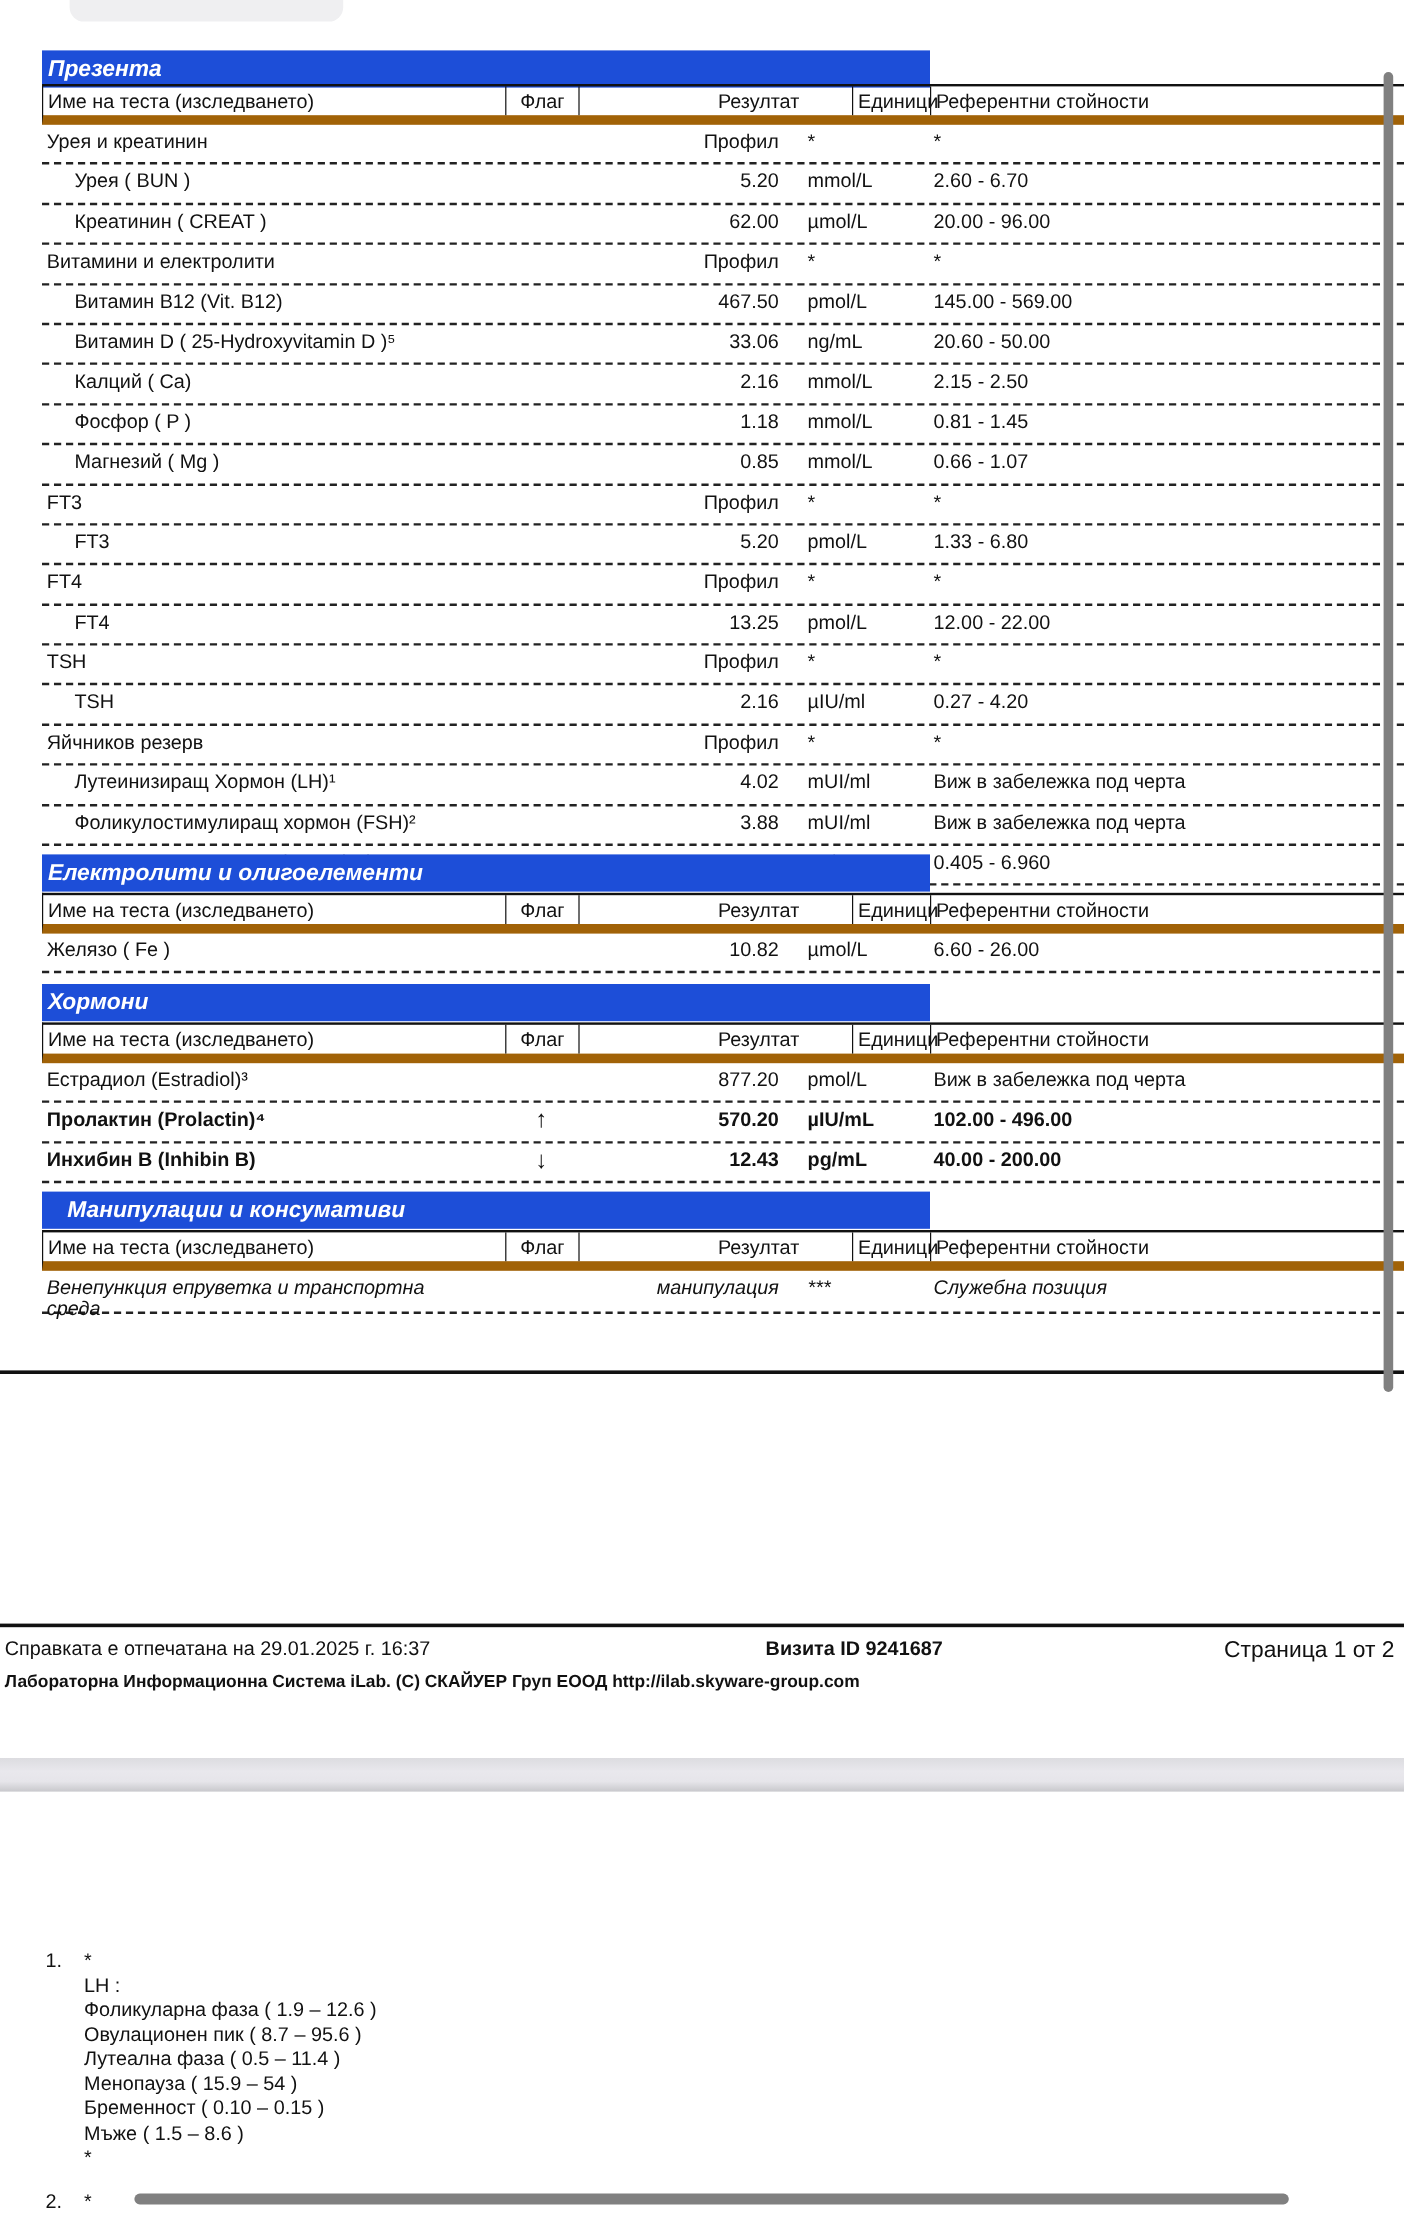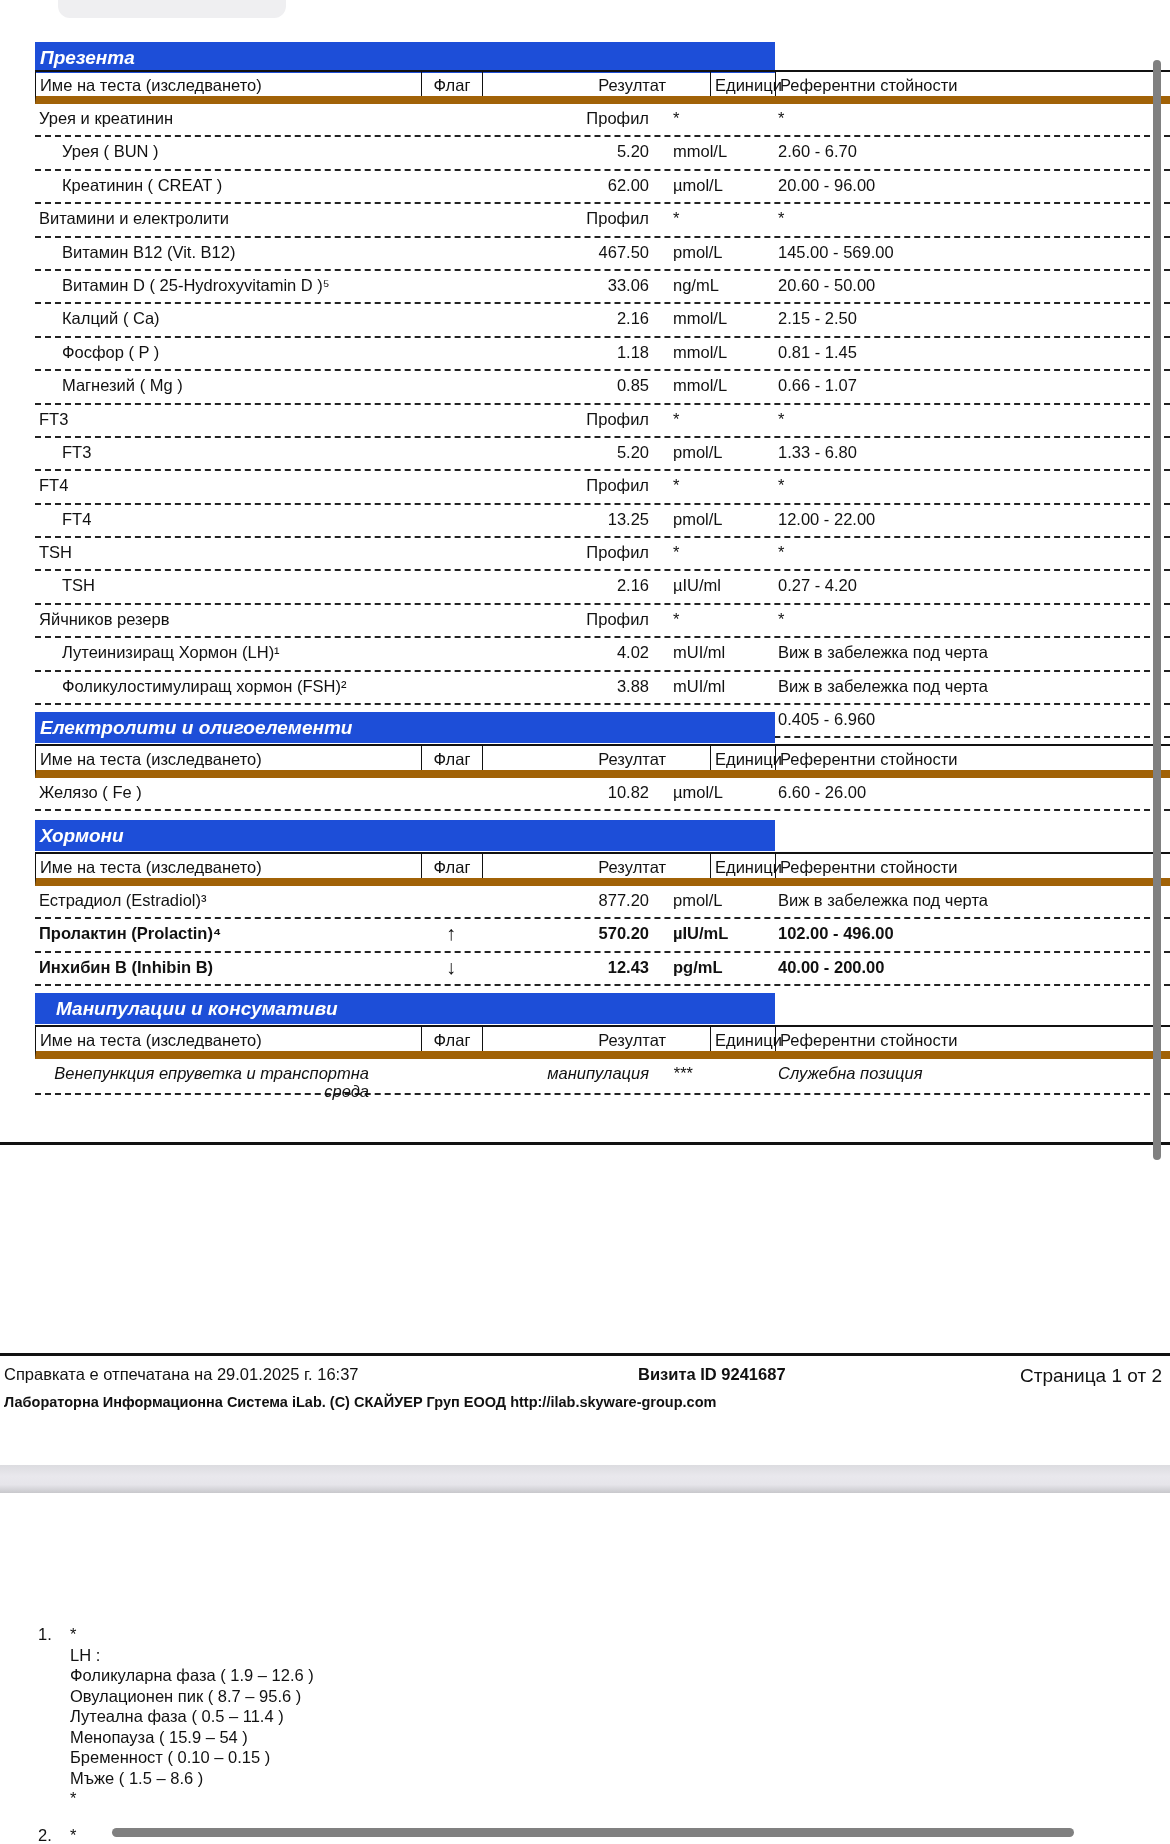--- a/index.html
+++ b/index.html
@@ -21,21 +21,21 @@
   .hdr > div { position:absolute; top:0; height:24px; line-height:27px; box-sizing:border-box; }
   .h-name { left:4px; width:380px; }
   .h-flag { left:385px; width:62px; border-left:1.5px solid #111; border-right:1.5px solid #111; text-align:center; }
   .h-res  { left:447px; width:186px; text-align:right; padding-right:3px; }
   .h-unit { left:633px; width:106px; border-left:1.5px solid #111; padding-left:4px;margin-left:41px; }
   .h-ref  { left:739px; width:400px; border-left:1.5px solid #111; padding-left:4px; }
 
   .row { position:relative; height:31.4px; border-bottom:2px dashed #222; font-size:16.5px; }
   .row > div { position:absolute; top:5px; white-space:nowrap; }
   .row.bold { font-weight:bold; }
-  .c-name { left:4px;text-align:right; }
+  .c-name { left:4px; }
   .c-name.sub { left:27px; }
   .c-flag { left:385px; width:62px; text-align:center; font-size:20px; top:3px !important; }
   .c-res  { left:431px; width:186px; text-align:right; padding-right:3px; box-sizing:border-box; }
   .c-unit { left:638px; }
   .c-ref  { left:743px; }
   .row.tall { height:34px;font-style:italic; }
   .row.tall .c-name { line-height:18px; }
 
   .end-rule { position:absolute; left:0; top:1142px; width:1170px; height:3px; background:#111; }
   .footer-rule { position:absolute; left:0; top:1353px; width:1170px; height:3px; background:#111; }

